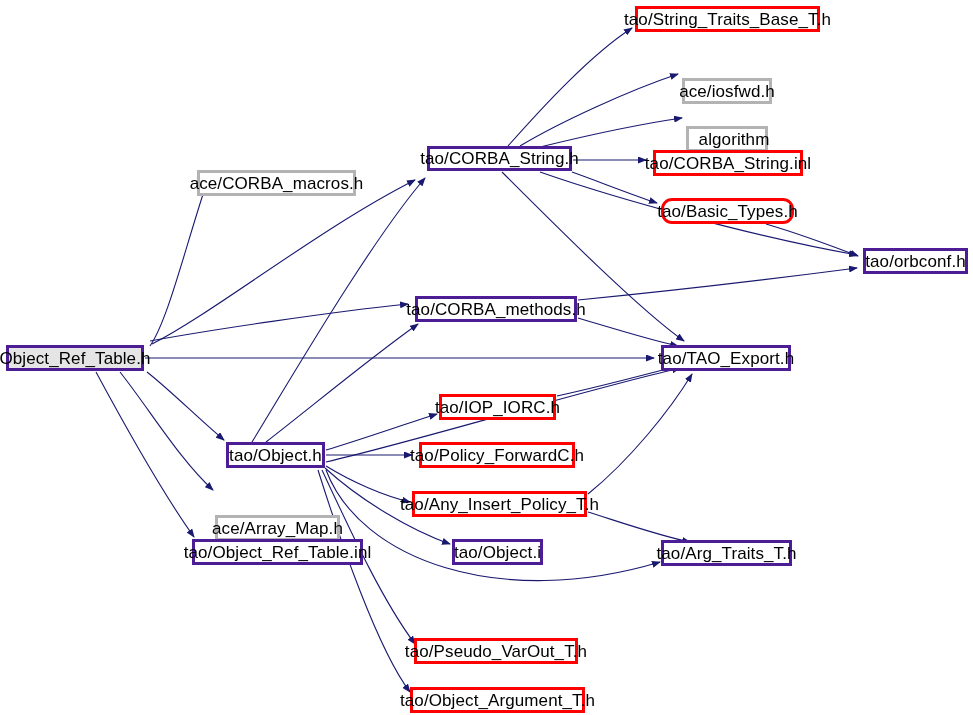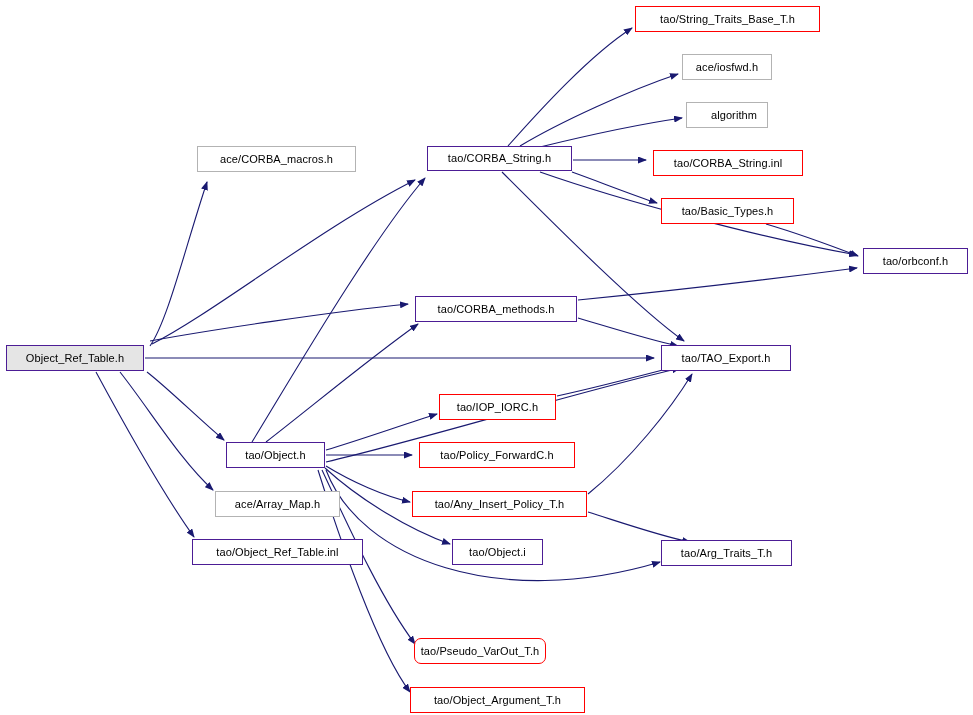--- a/index.html
+++ b/index.html
@@ -23,34 +23,35 @@
     width: 973px;
     height: 715px;
     pointer-events: none;
   }
   .node {
     position: absolute;
     box-sizing: border-box;
     display: flex;
     align-items: center;
     justify-content: center;
-    font-size: 11px;
+    font-size: 17px;
     line-height: 1;
     color: #000000;
     background: #ffffff;
-    border: 1px solid #4c1d95;
+    border: 3px solid #4c1d95;
     white-space: nowrap;
     letter-spacing: 0.1px;
     cursor: pointer;
   }
   .node.border-red {
     border-color: #ff0000;
   }
   .node.border-gray {
     border-color: #b3b3b3;
+    margin-top: 24px;
   }
   .node.fill-gray {
     background: #e5e5e5;
   }
   .node .label {
     pointer-events: none;
   }
 </style>
 </head>
 <body>
@@ -110,21 +111,21 @@
       </div>
       <div class="node border-gray" title="ace/iosfwd.h" style="left: 682px; top: 54px; width: 90px; height: 26px;">
         <span class="label">ace/iosfwd.h</span>
       </div>
       <div class="node border-gray" title="algorithm" style="left: 686px; top: 102px; width: 82px; height: 26px; padding-left: 14px;">
         <span class="label">algorithm</span>
       </div>
       <div class="node border-red" title="tao/CORBA_String.inl" style="left: 653px; top: 150px; width: 150px; height: 26px;">
         <span class="label">tao/CORBA_String.inl</span>
       </div>
-      <div class="node border-red" title="tao/Basic_Types.h" style="left: 661px; top: 198px; width: 133px; height: 26px;">
+      <div class="node border-red" title="tao/Basic_Types.h" style="left: 661px; top: 198px; width: 133px; height: 26px; border-radius: 11px;">
         <span class="label">tao/Basic_Types.h</span>
       </div>
       <div class="node" title="tao/orbconf.h" style="left: 863px; top: 248px; width: 105px; height: 26px;">
         <span class="label">tao/orbconf.h</span>
       </div>
       <div class="node" title="tao/CORBA_methods.h" style="left: 415px; top: 296px; width: 162px; height: 26px;">
         <span class="label">tao/CORBA_methods.h</span>
       </div>
       <div class="node" title="tao/TAO_Export.h" style="left: 661px; top: 345px; width: 130px; height: 26px;">
         <span class="label">tao/TAO_Export.h</span>
@@ -146,20 +147,20 @@
       </div>
       <div class="node" title="tao/Object_Ref_Table.inl" style="left: 192px; top: 539px; width: 171px; height: 26px;">
         <span class="label">tao/Object_Ref_Table.inl</span>
       </div>
       <div class="node" title="tao/Object.i" style="left: 452px; top: 539px; width: 91px; height: 26px;">
         <span class="label">tao/Object.i</span>
       </div>
       <div class="node" title="tao/Arg_Traits_T.h" style="left: 661px; top: 540px; width: 131px; height: 26px;">
         <span class="label">tao/Arg_Traits_T.h</span>
       </div>
-      <div class="node border-red" title="tao/Pseudo_VarOut_T.h" style="left: 414px; top: 638px; width: 132px; height: 26px; border-radius: 7px;">
+      <div class="node border-red" title="tao/Pseudo_VarOut_T.h" style="left: 414px; top: 638px; width: 164px; height: 26px;">
         <span class="label">tao/Pseudo_VarOut_T.h</span>
       </div>
       <div class="node border-red" title="tao/Object_Argument_T.h" style="left: 410px; top: 687px; width: 175px; height: 26px;">
         <span class="label">tao/Object_Argument_T.h</span>
       </div>
     </div>
 </div>
 
 </body></html>

